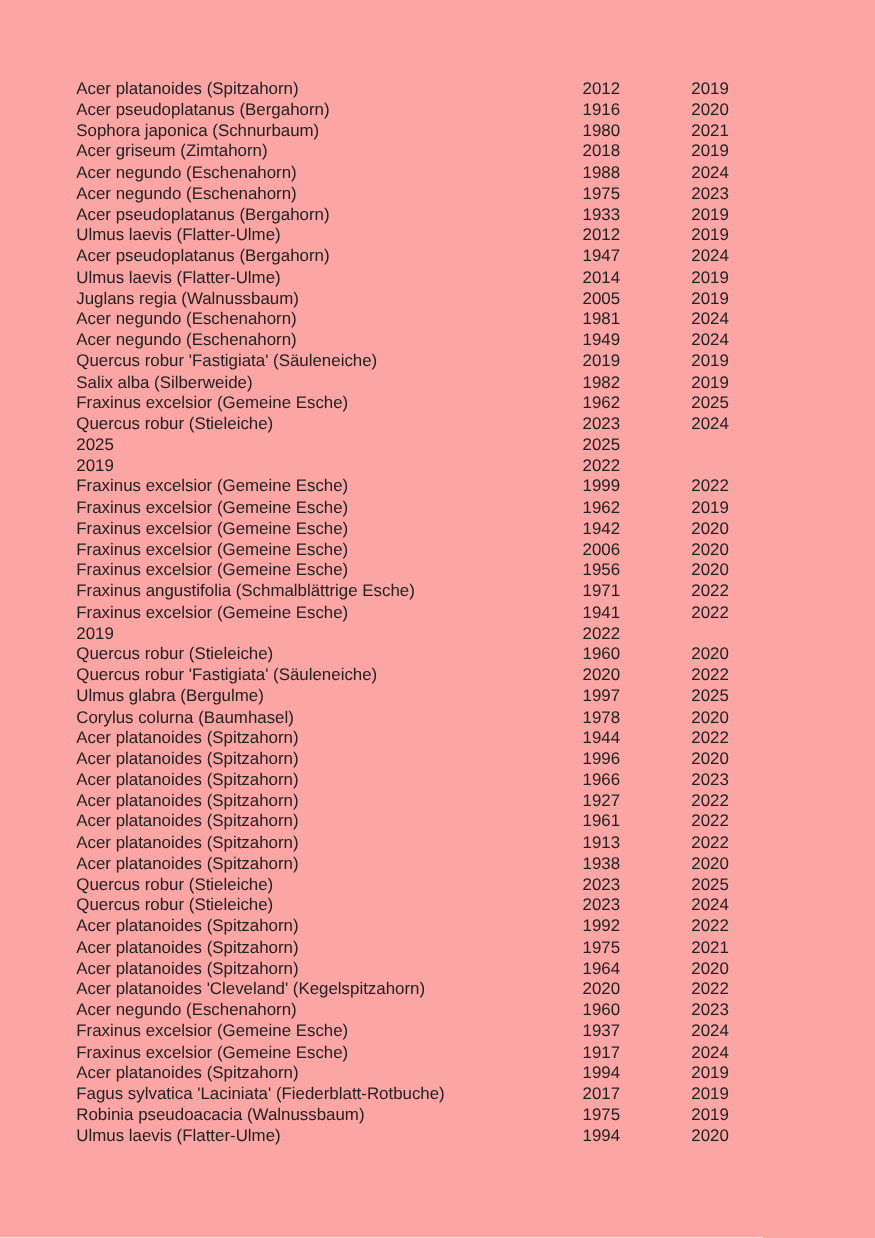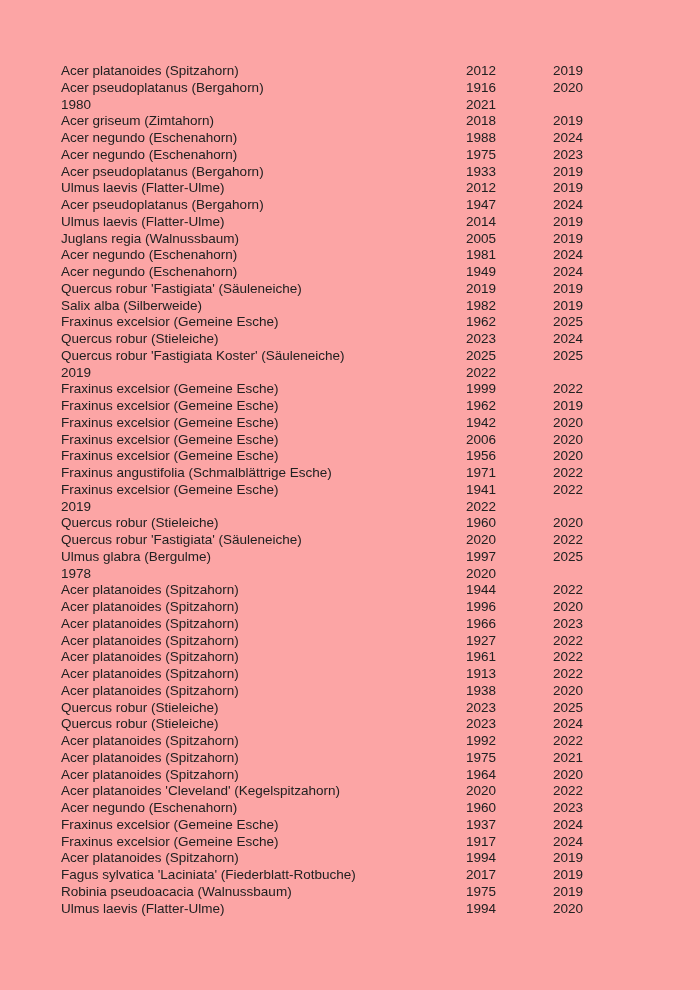--- a/index.html
+++ b/index.html
@@ -48,20 +48,21 @@
         <span class="cell-name">Acer platanoides (Spitzahorn)</span>
         <span class="cell-year">2012</span>
         <span class="cell-year">2019</span>
       </div>
       <div class="table-row">
         <span class="cell-name">Acer pseudoplatanus (Bergahorn)</span>
         <span class="cell-year">1916</span>
         <span class="cell-year">2020</span>
       </div>
       <div class="table-row">
+        <span class="cell-name">Sophora japonica (Schnurbaum)</span>
         <span class="cell-year">1980</span>
         <span class="cell-year">2021</span>
       </div>
       <div class="table-row">
         <span class="cell-name">Acer griseum (Zimtahorn)</span>
         <span class="cell-year">2018</span>
         <span class="cell-year">2019</span>
       </div>
       <div class="table-row">
         <span class="cell-name">Acer negundo (Eschenahorn)</span>
@@ -122,21 +123,20 @@
         <span class="cell-name">Fraxinus excelsior (Gemeine Esche)</span>
         <span class="cell-year">1962</span>
         <span class="cell-year">2025</span>
       </div>
       <div class="table-row">
         <span class="cell-name">Quercus robur (Stieleiche)</span>
         <span class="cell-year">2023</span>
         <span class="cell-year">2024</span>
       </div>
       <div class="table-row">
-        <span class="cell-name">Quercus robur 'Fastigiata Koster' (Säuleneiche)</span>
         <span class="cell-year">2025</span>
         <span class="cell-year">2025</span>
       </div>
       <div class="table-row">
         <span class="cell-year">2019</span>
         <span class="cell-year">2022</span>
       </div>
       <div class="table-row">
         <span class="cell-name">Fraxinus excelsior (Gemeine Esche)</span>
         <span class="cell-year">1999</span>
@@ -185,20 +185,21 @@
         <span class="cell-name">Quercus robur 'Fastigiata' (Säuleneiche)</span>
         <span class="cell-year">2020</span>
         <span class="cell-year">2022</span>
       </div>
       <div class="table-row">
         <span class="cell-name">Ulmus glabra (Bergulme)</span>
         <span class="cell-year">1997</span>
         <span class="cell-year">2025</span>
       </div>
       <div class="table-row">
+        <span class="cell-name">Corylus colurna (Baumhasel)</span>
         <span class="cell-year">1978</span>
         <span class="cell-year">2020</span>
       </div>
       <div class="table-row">
         <span class="cell-name">Acer platanoides (Spitzahorn)</span>
         <span class="cell-year">1944</span>
         <span class="cell-year">2022</span>
       </div>
       <div class="table-row">
         <span class="cell-name">Acer platanoides (Spitzahorn)</span>

